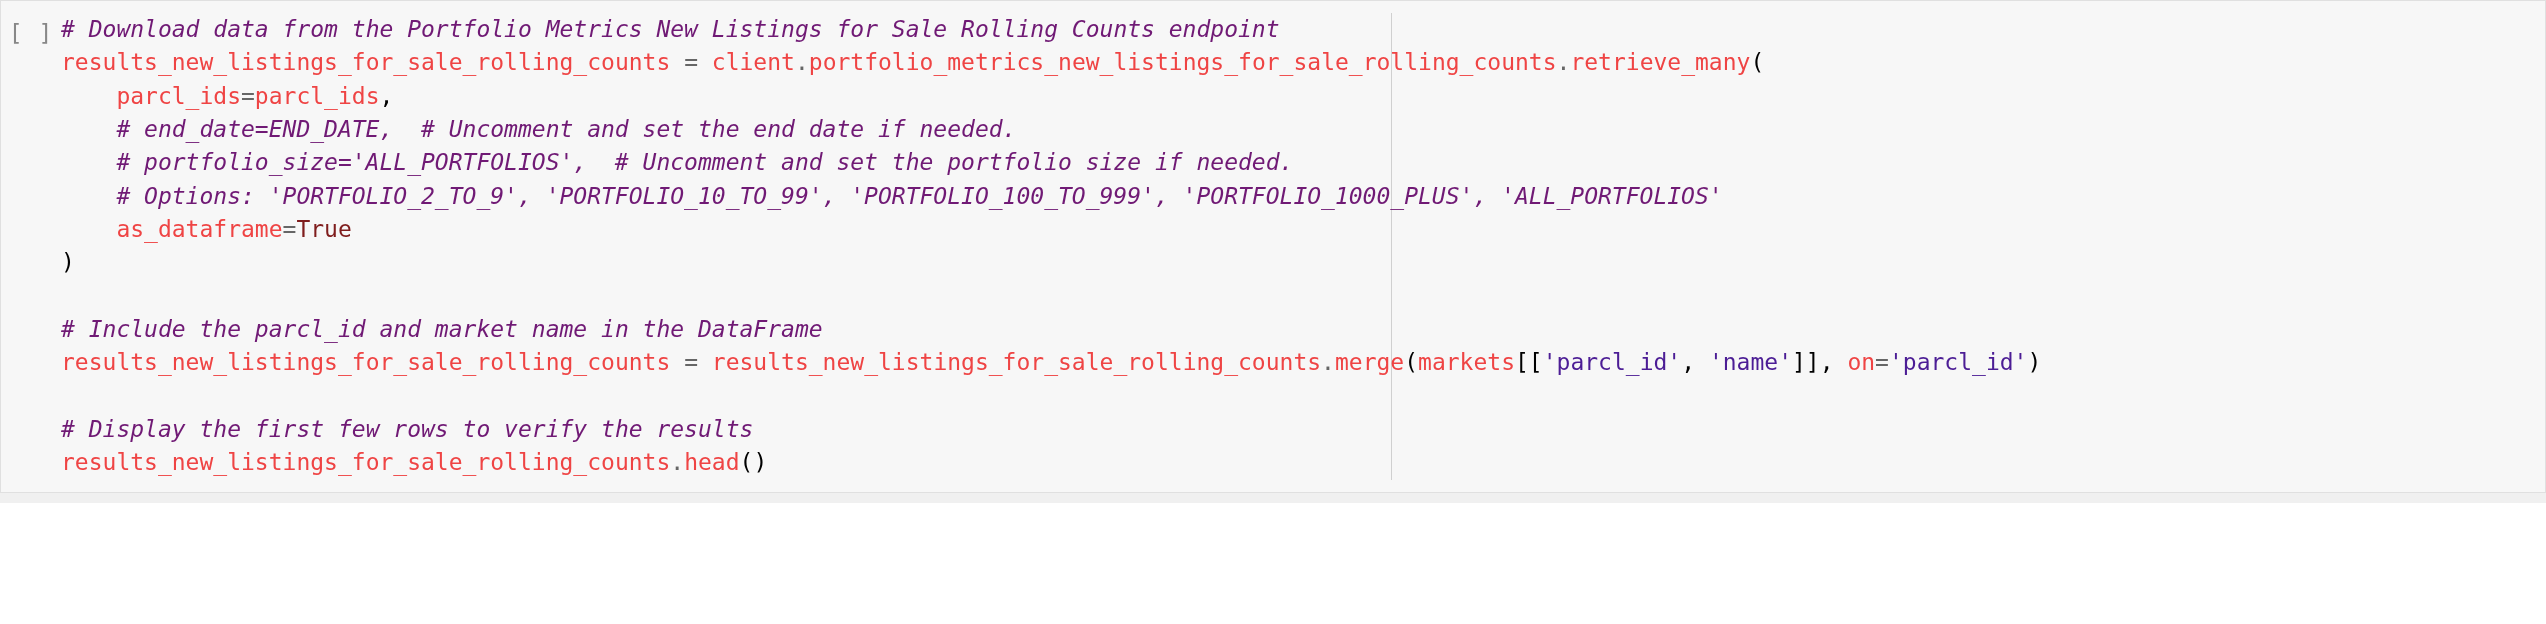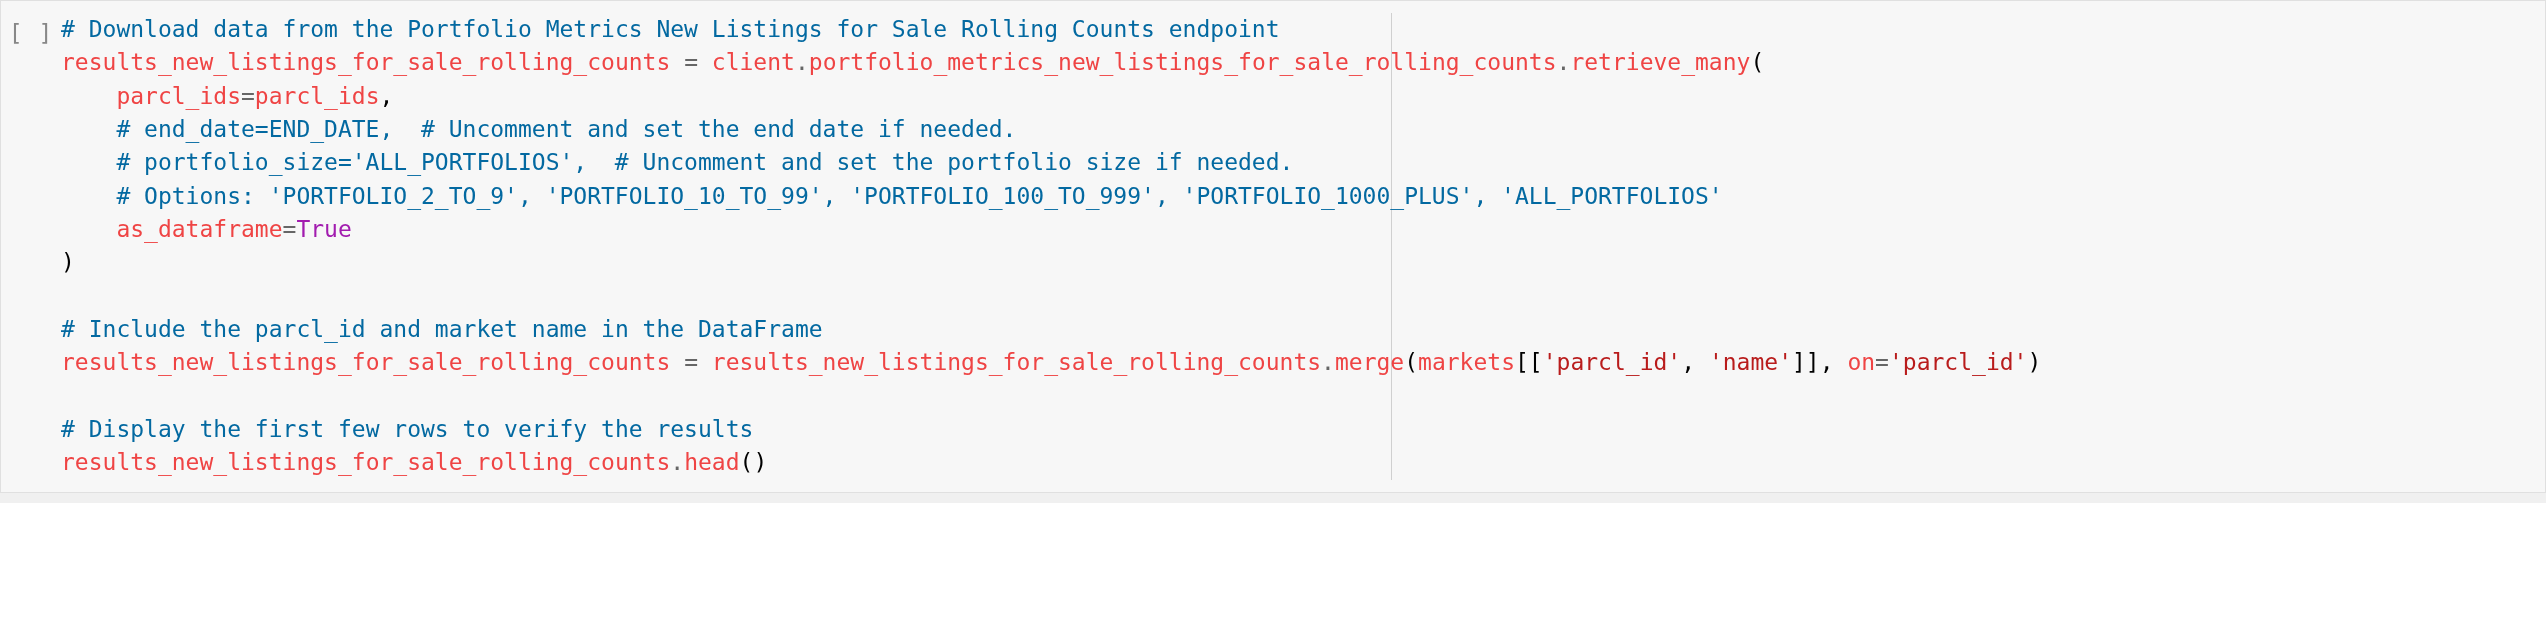--- a/index.html
+++ b/index.html
@@ -45,26 +45,26 @@
     z-index: 0;
   }
   pre {
     white-space: pre;
     position: relative;
     z-index: 1;
   }
   .line {
     display: block;
   }
-  .tok-comment { color: #0369a1; }
+  .tok-comment { color: #701a75; font-style: italic; }
   .tok-name { color: #ef4444; }
   .tok-op { color: #666666; }
   .tok-punc { color: #000000; }
-  .tok-string { color: #b91c1c; }
-  .tok-const-blue { color: #a21caf; text-align: right; }
+  .tok-string { color: #4c1d95; }
+  .tok-const-blue { color: #7f1d1d; text-align: right; }
   .indent1 { padding-left: 4ch; }
   .bottom-bar {
     background: #f0f0f0;
     height: 10px;
   }
 </style>
 </head>
 <body>
 
 <div class="cell-wrapper">

